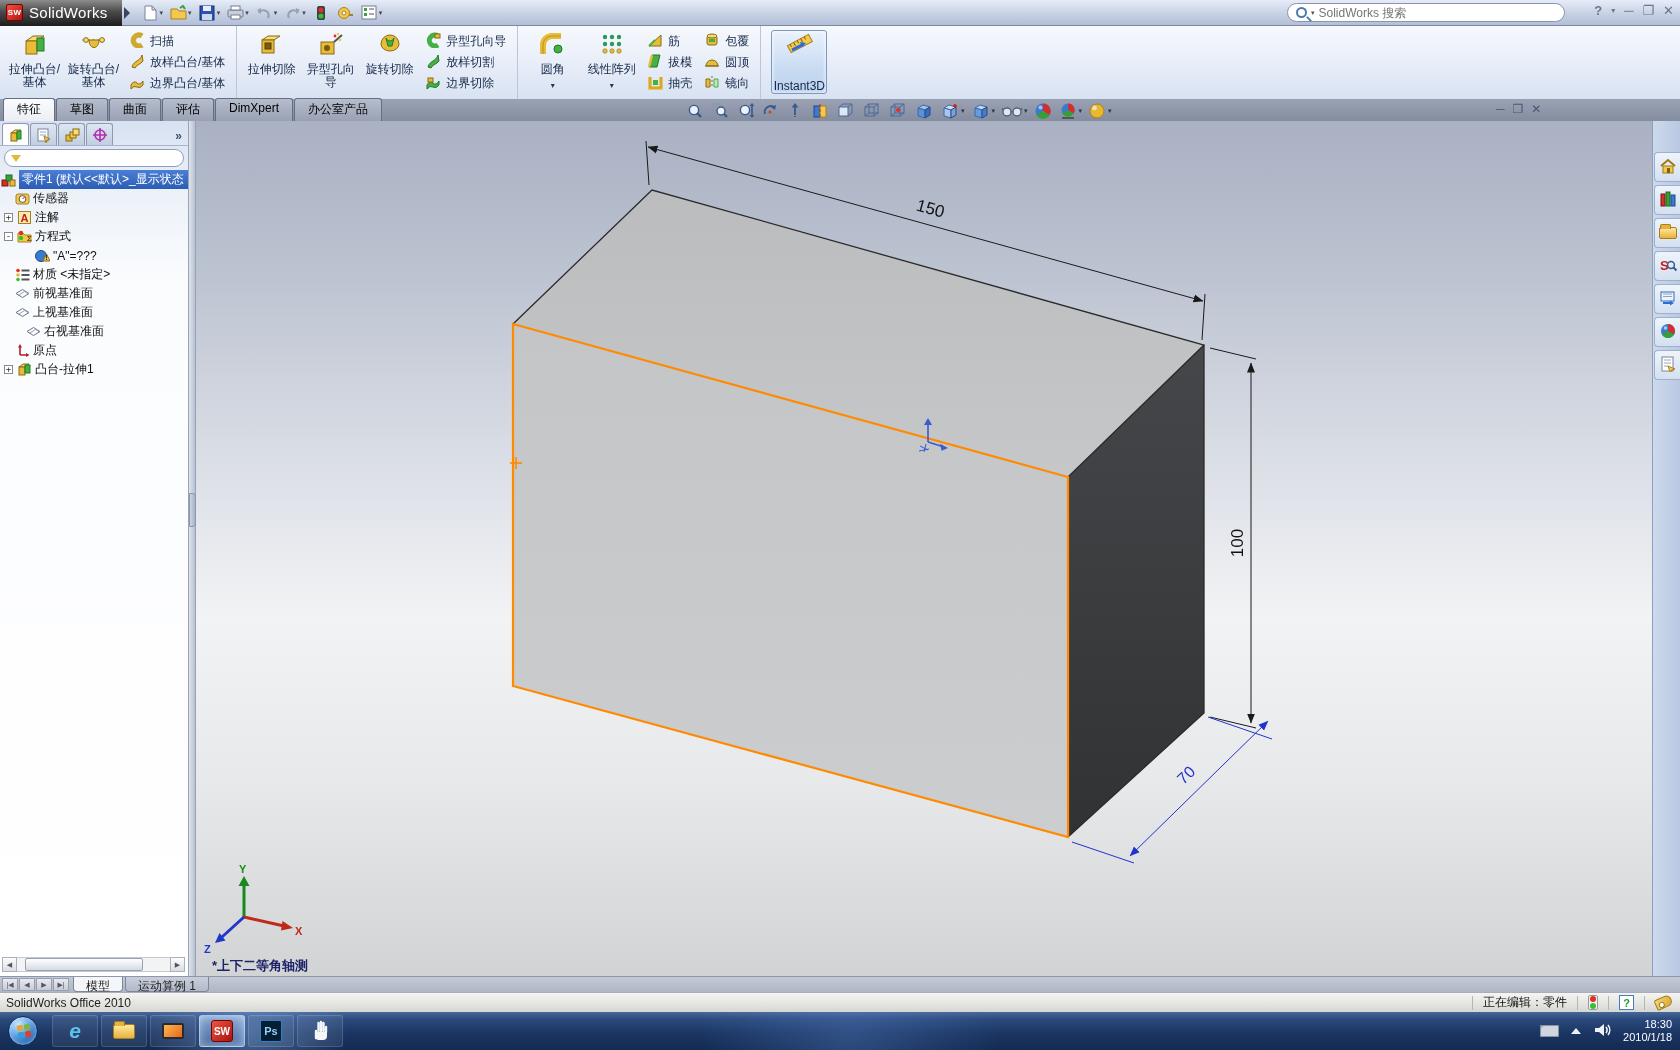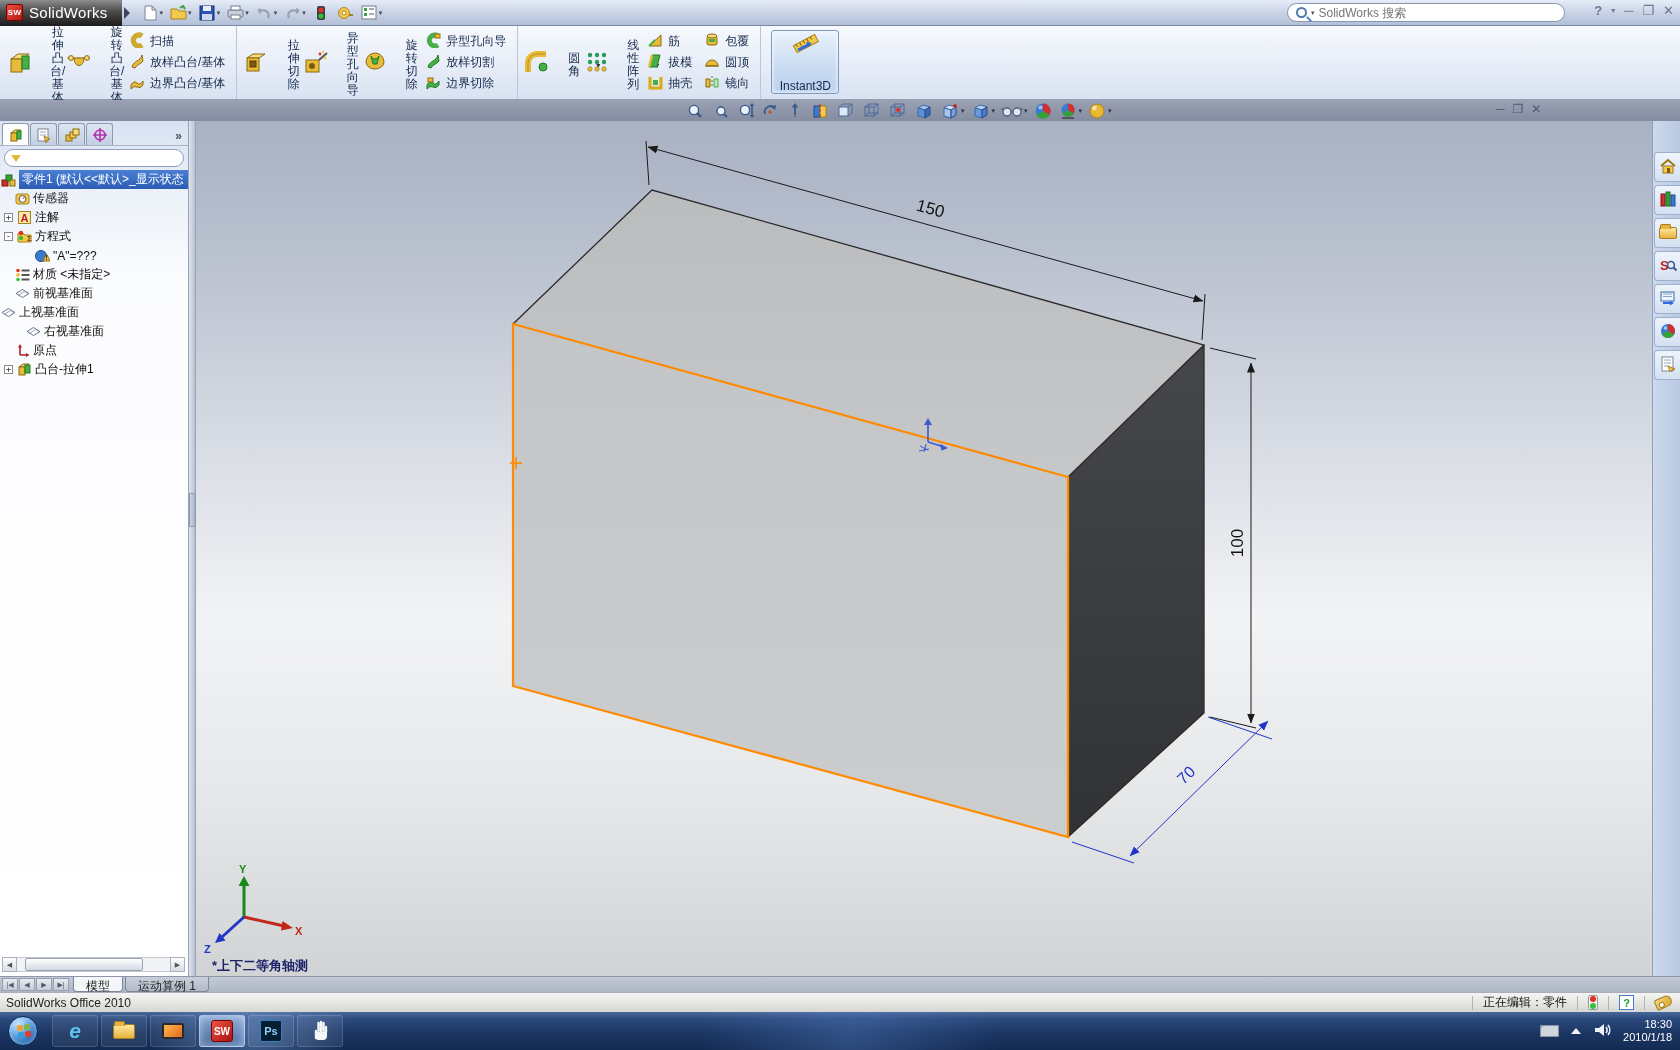--- a/index.html
+++ b/index.html
@@ -32,27 +32,27 @@
     transform:rotate(45deg); left:8px; top:9px; }
   .win-ctls { position:absolute; right:6px; top:3px; display:flex; align-items:center; gap:9px;
     color:#6b7690; font-weight:bold; font-size:13px; }
   .win-ctls .car { font-size:8px; }
 
   
   .ribbon { position:absolute; left:0; top:26px; width:1680px; height:74px;
     background:linear-gradient(180deg,#f6f9fd 0%,#e7edf8 55%,#d8e2f1 100%);
     border-bottom:1px solid #95a0b6; display:flex; align-items:stretch; }
   .rgroup { display:flex; align-items:center; padding:0 6px; border-right:1px solid #bcc6d8; gap:2px; }
-  .rbig { width:57px; height:70px; display:flex; flex-direction:row; align-items:center;
-    padding-top:4px; gap:16px; color:#15284a; text-align:center; line-height:13px; border-radius:3px; }
+  .rbig { width:57px; height:70px; display:flex; flex-direction:column; align-items:center;
+    padding-top:4px; gap:2px; color:#15284a; text-align:center; line-height:13px; border-radius:3px; }
   .rbig .drop::after { content:"▾"; font-size:8px; color:#334; }
   .rstack { display:flex; flex-direction:column; justify-content:center; }
   .rsitem { display:flex; align-items:center; gap:5px; height:21px; padding:0 5px;
     color:#15284a; white-space:nowrap; border-radius:2px; }
-  .i3d { margin:4px 4px 0 10px; width:68px; height:64px; border:1px solid #7c99c0; border-radius:3px;
+  .i3d { margin:4px 4px 0 10px; width:56px; height:64px; border:1px solid #7c99c0; border-radius:3px;
     background:linear-gradient(180deg,#eaf2fc 0%,#c9dbf2 60%,#bcd2ee 100%);
     box-shadow:inset 0 0 4px #fff; display:flex; flex-direction:column; align-items:center;
     justify-content:center; gap:20px; color:#15284a; }
 
   
   .tabrow { position:absolute; left:0; top:100px; width:1680px; height:21px;
     background:linear-gradient(180deg,#9aa1b3 0%,#848ca0 100%); }
   .ftabs { position:absolute; left:3px; bottom:0; display:flex; }
   .ftab { padding:2px 13px 3px; margin-right:1px; font-size:12px; color:#000;
     background:linear-gradient(180deg,#b6bdcc 0%,#99a1b4 100%);
@@ -470,20 +470,28 @@
             <path d="M7,8 v3 M11,8 v4 M15,8 v3 M19,8 v4 M23,8 v3" stroke="#7a5a10"></path>
           </g>
           <path d="M8,18 L20,12" stroke="#2a6ae0" stroke-width="3"></path>
           <path d="M22,11 l-6,-1 2,5 z" fill="#2a6ae0"></path>
         </svg></span>
     <span>Instant3D</span>
   </div>
 </div>
 
 <div class="tabrow">
+  <div class="ftabs">
+    <span class="ftab active">特征</span>
+    <span class="ftab">草图</span>
+    <span class="ftab">曲面</span>
+    <span class="ftab">评估</span>
+    <span class="ftab">DimXpert</span>
+    <span class="ftab">办公室产品</span>
+  </div>
 
   <div class="viewtools">
     <span class="vbtn">
         <svg width="19" height="18">
           <circle cx="8" cy="8" r="4.6" fill="#eaf1fa" stroke="#3a5a8a" stroke-width="1.4"></circle>
           <path d="M11,11 l4,4" stroke="#3a5a8a" stroke-width="2.4"></path>
         </svg>
       </span>
     <span class="vbtn">
         <svg width="19" height="18">
@@ -710,21 +718,21 @@
     </div>
     <div class="trow" style="padding-left:14px">
       <span class="ti">
           <svg width="15" height="15">
             <path d="M1,7.5 l6.5,-4 6.5,4 -6.5,4 z" fill="none" stroke="#6a7488"></path>
             <path d="M3,9.5 l6.5,-4 4,2.4" fill="none" stroke="#9aa4b8"></path>
           </svg>
         </span>
       <span class="lbl">前视基准面</span>
     </div>
-    <div class="trow" style="">
+    <div class="trow" style="padding-left:14px">
       <span class="ti">
           <svg width="15" height="15">
             <path d="M1,7.5 l6.5,-4 6.5,4 -6.5,4 z" fill="none" stroke="#6a7488"></path>
             <path d="M3,9.5 l6.5,-4 4,2.4" fill="none" stroke="#9aa4b8"></path>
           </svg>
         </span>
       <span class="lbl">上视基准面</span>
     </div>
     <div class="trow" style="padding-left:25px">
       <span class="ti">

